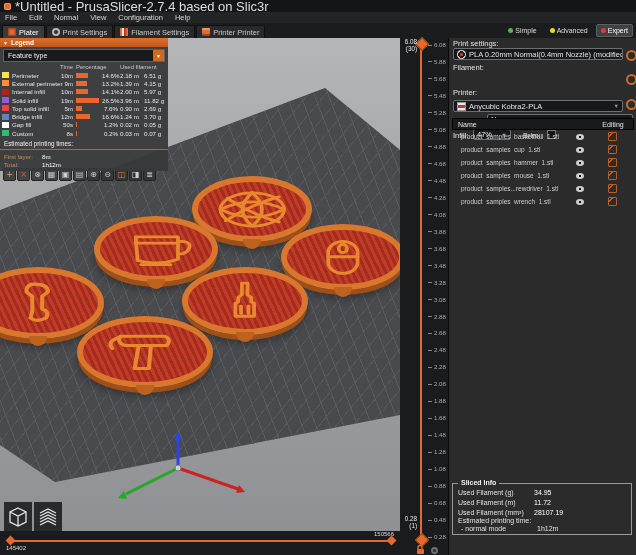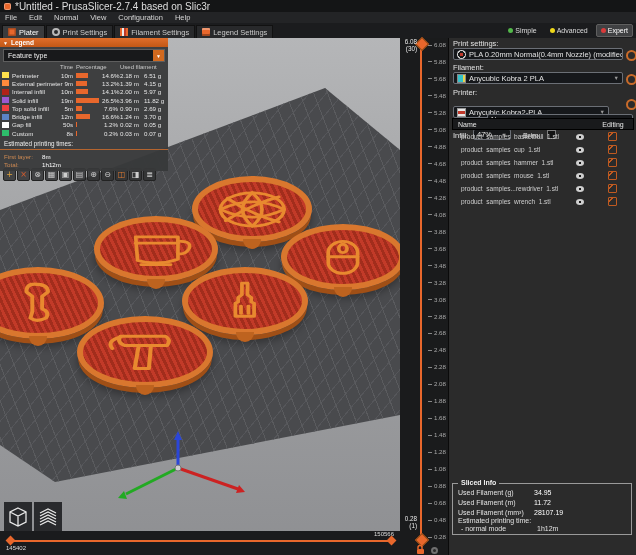--- a/index.html
+++ b/index.html
@@ -1,21 +1,21 @@
 <!DOCTYPE html>
 <html><head>
 <meta charset="utf-8">
 <style>
   html,body{margin:0;padding:0;}
   body{width:636px;height:555px;position:relative;overflow:hidden;background:#161718;
        font-family:"Liberation Sans","DejaVu Sans",sans-serif;-webkit-font-smoothing:antialiased;}
   
   #titlebar{position:absolute;left:0;top:0;width:636px;height:12px;background:#141516;display:flex;align-items:center;}
   #app-icon{width:7px;height:7px;background:#E8672C;border-radius:2px;margin:0 4px;box-shadow:inset 0 0 0 1px #ffffff55;}
-  #title-text{font-size:10px;color:#DEDEDE;white-space:nowrap;}
+  #title-text{font-size:13px;color:#DEDEDE;white-space:nowrap;}
   #menubar{position:absolute;top:12px;left:0;width:636px;height:11px;background:#232426;display:flex;align-items:center;gap:12px;padding-left:5px;font-size:7.5px;color:#D6D6D6;}
   .menu-item{cursor:default;}
   #tabbar{position:absolute;top:23px;left:0;width:636px;height:15px;background:#1B1C1E;display:flex;align-items:flex-end;}
   #tabs{display:flex;align-items:flex-end;margin-left:2px;}
   .tab{height:12px;display:flex;align-items:center;gap:3px;padding:0 5px;background:#28292B;border:1px solid #111;border-bottom:none;font-size:7.5px;color:#C9C9C9;margin-right:1px;white-space:nowrap;}
   .tab.selected{background:#3A3B3D;color:#fff;}
   .ti{width:8px;height:8px;display:inline-block;box-sizing:border-box;}
   .ti-plater{background:#E8672C;border-radius:1px;box-shadow:inset 0 0 0 1.5px #00000045;}
   .ti-print-settings{border:2px solid #B9B9B9;border-radius:50%;background:transparent;}
   .ti-filament-settings{background:linear-gradient(90deg,#E8672C 0 30%,#ECECEC 30% 45%,#C03A28 45% 75%,#E8672C 75%);}
@@ -150,21 +150,21 @@
       <div class="tab">
         <span class="ti ti-print-settings"></span>
         <span>Print Settings</span>
       </div>
       <div class="tab">
         <span class="ti ti-filament-settings"></span>
         <span>Filament Settings</span>
       </div>
       <div class="tab">
         <span class="ti ti-printer-settings"></span>
-        <span>Legend Settings</span>
+        <span>Printer Printer</span>
       </div>
     </div>
   <div id="modes">
       <div class="mode">
         <span class="dot" style="background: rgb(83, 184, 74);"></span>
         <span>Simple</span>
       </div>
       <div class="mode">
         <span class="dot" style="background: rgb(238, 215, 26);"></span>
         <span>Advanced</span>
@@ -513,29 +513,24 @@
 <div id="rightpanel">
   <span class="rp-label" style="top:1px">Print settings:</span>
   <div class="combo" style="left:4px;top:10px;width:170px">
     <span class="pi pi-print"></span>
     <span>PLA 0.20mm Normal(0.4mm Nozzle) (modified)</span>
 
   </div>
   <span class="cog" style="left:177px;top:12px"></span>
 
   <span class="rp-label" style="top:25px">Filament:</span>
-  <div class="combo" style="left:4px;top:34px;width:170px">
-    <span class="pi pi-filament"></span>
-    <span>Anycubic Kobra 2 PLA</span>
-    <span class="arrow">▼</span>
-  </div>
   <span class="cog" style="left:177px;top:36px"></span>
 
   <span class="rp-label" style="top:50px">Printer:</span>
-  <div class="combo" style="left:4px;top:68px;width:156px">
+  <div class="combo" style="left:4px;top:62px;width:170px">
     <span class="pi pi-printer"></span>
     <span>Anycubic Kobra2-PLA</span>
     <span class="arrow">▼</span>
   </div>
   <span class="cog" style="left:177px;top:61px"></span>
 
   <span class="rp-label" style="top:59px;top:78px">Supports:</span>
   <div class="combo" style="left:38px;top:76px;width:146px;height:11px">
     <span>None</span>
     <span class="arrow">▼</span>

